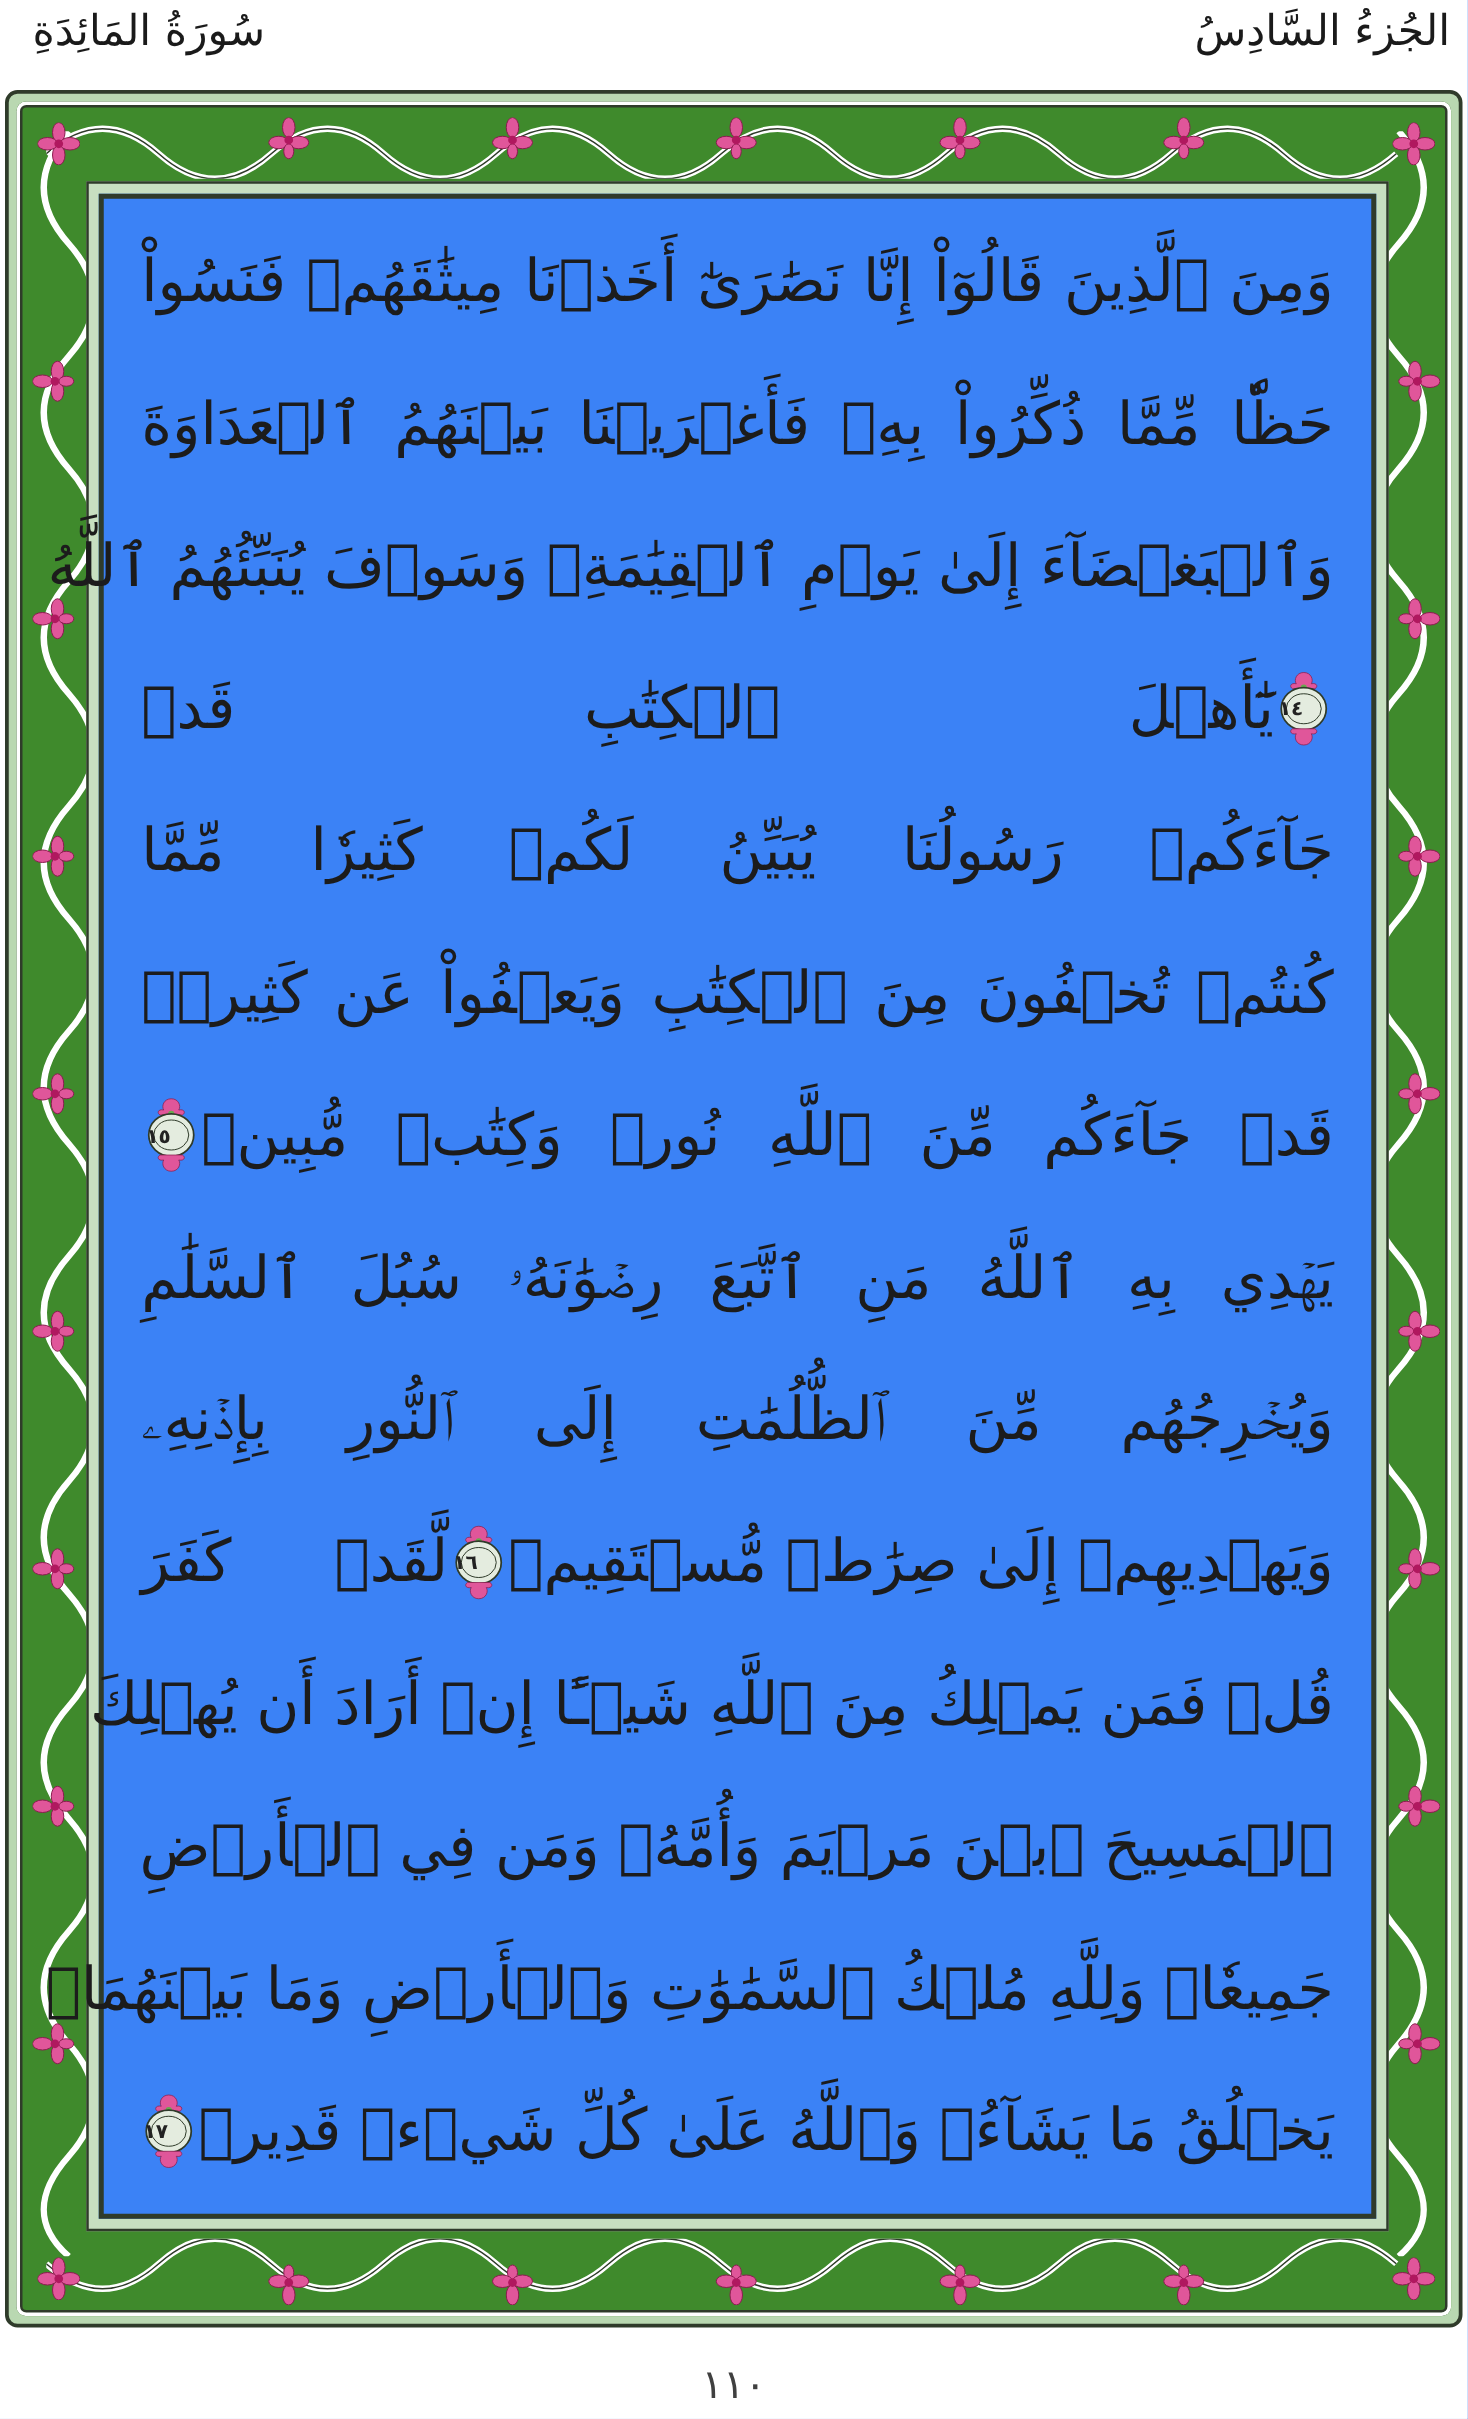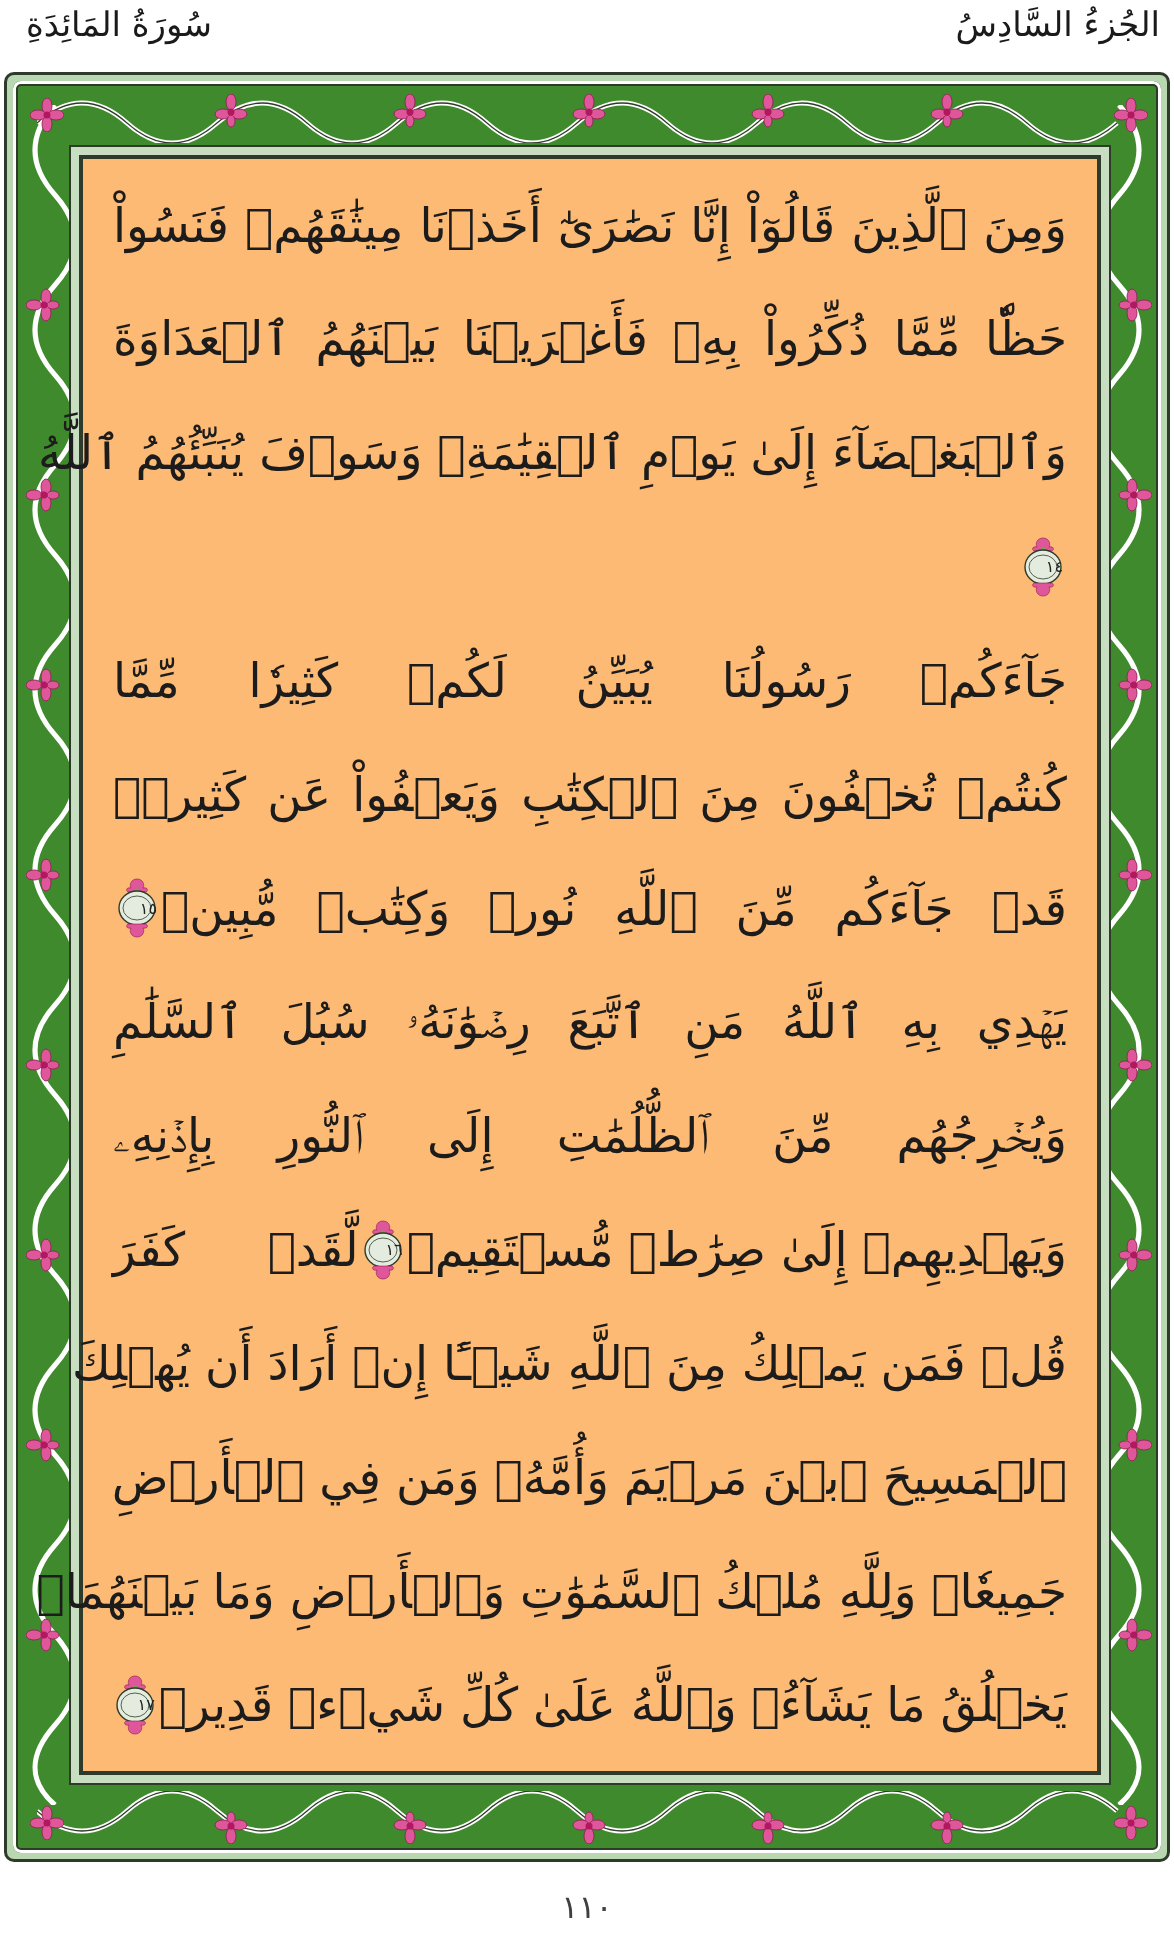--- a/index.html
+++ b/index.html
@@ -80,21 +80,21 @@
     width: 1042px;
     height: 1640px;
     box-sizing: border-box;
     background: #c7dfc0;
     border: 2px solid #2f3b2a;
     padding: 8px;
   }
   .text-panel {
     position: absolute;
     inset: 8px;
-    background: #fdba74;
+    background: #3b82f6;
     border: 4px solid #2f3b2a;
   }
   .flower {
     position: absolute;
     width: 34px;
     height: 34px;
     transform: translate(-50%, -50%);
   }
   .lines {
     position: absolute;
@@ -122,27 +122,28 @@
     letter-spacing: 0.5px;
   }
   .line .txt {
     flex: 1;
     text-align: justify;
     text-align-last: justify;
   }
   .ayah-marker {
     display: inline-flex;
     align-items: center;
-    justify-content: flex-start;
+    justify-content: flex-end;
     vertical-align: middle;
     width: 40px;
     height: 62px;
     margin: 0 4px;
     position: relative;
     flex: none;
+    font-weight: bold;
   }
   .ayah-marker svg { position: absolute; inset: 0; }
   .ayah-marker .num {
     position: relative;
     font-family: "DejaVu Sans", sans-serif;
     font-size: 16px;
     color: #222;
     z-index: 2;
   }
   .page-number {
@@ -473,20 +474,21 @@
           <span class="ayah-marker">
             <svg viewBox="0 0 40 62">
                 <path d="M20 2 C 14 2 12 8 14 11 C 10 10 8 13 11 15 L 29 15 C 32 13 30 10 26 11 C 28 8 26 2 20 2 Z" fill="#e0569a" stroke="#8a1d4f" stroke-width="0.6"></path>
                 <circle cx="20" cy="14" r="2.5" fill="#6aa84f"></circle>
                 <ellipse cx="20" cy="31" rx="18" ry="17" fill="#e4ecdf" stroke="#2f3b2a" stroke-width="1.4"></ellipse>
                 <ellipse cx="20" cy="31" rx="14" ry="12" fill="none" stroke="#2f3b2a" stroke-width="0.8"></ellipse>
                 <path d="M20 60 C 14 60 12 54 14 51 C 10 52 8 49 11 47 L 29 47 C 32 49 30 52 26 51 C 28 54 26 60 20 60 Z" fill="#e0569a" stroke="#8a1d4f" stroke-width="0.6"></path>
               </svg>
             <span class="num">١٤</span>
           </span>
+          <span class="txt">يَٰٓأَهۡلَ ٱلۡكِتَٰبِ قَدۡ</span>
         </div>
         <div class="line">
           <span class="txt">جَآءَكُمۡ رَسُولُنَا يُبَيِّنُ لَكُمۡ كَثِيرٗا مِّمَّا</span>
         </div>
         <div class="line">
           <span class="txt">كُنتُمۡ تُخۡفُونَ مِنَ ٱلۡكِتَٰبِ وَيَعۡفُواْ عَن كَثِيرٖۚ</span>
         </div>
         <div class="line">
           <span class="txt">قَدۡ جَآءَكُم مِّنَ ٱللَّهِ نُورٞ وَكِتَٰبٞ مُّبِينٞ</span>
           <span class="ayah-marker">

